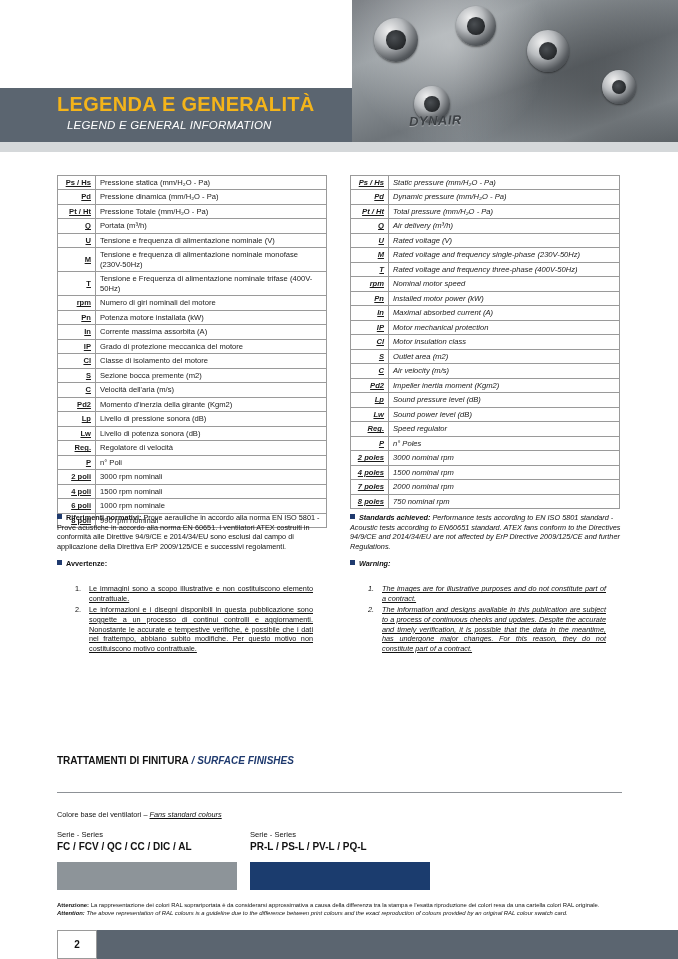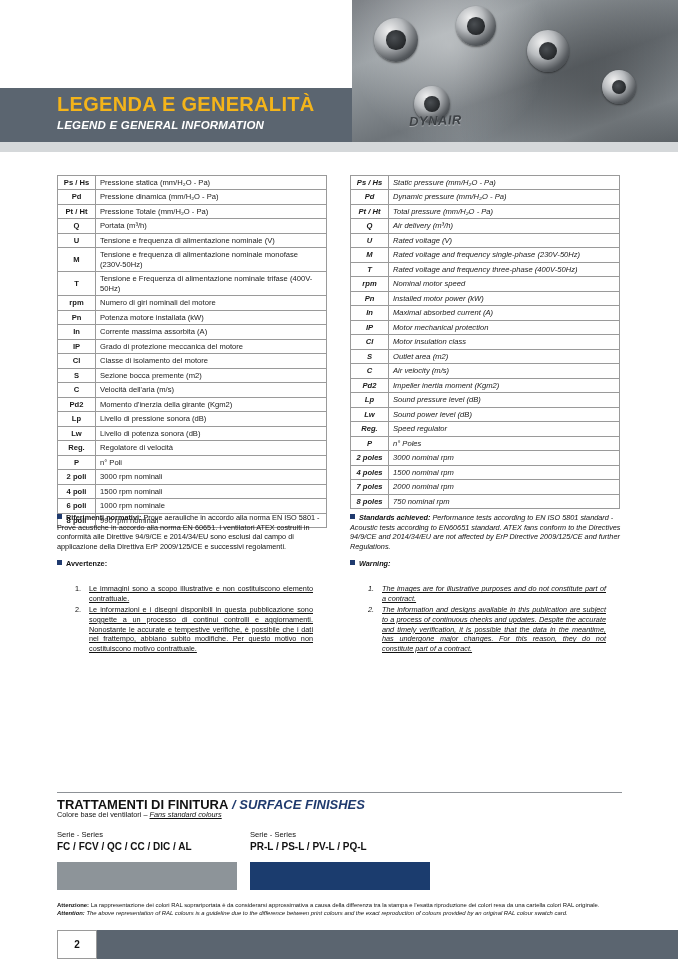--- a/index.html
+++ b/index.html
@@ -73,23 +73,23 @@
   .header-title-box .t1 {
     position: absolute;
     left: 57px; top: 5px;
     font-size: 20px;
     font-weight: bold;
     color: #f4b41a;
     letter-spacing: 0.3px;
   }
   .header-title-box .t2 {
     position: absolute;
-    left: 57px; top: 31px;
+    left: 67px; top: 31px;
     font-size: 11.5px;
-    font-weight: bold;
+    font-weight: normal;
     font-style: italic;
     color: #ffffff;
     letter-spacing: 0.2px;
   }
   .header-strip {
     position: absolute;
     left: 0; top: 142px;
     width: 678px;
     height: 10px;
     background: #d5d8da;
@@ -103,22 +103,23 @@
     color: #1a1a1a;
   }
   .legend-table td {
     border: 1px solid #9a9a9a;
     padding: 2px 4px;
     vertical-align: middle;
     line-height: 1.25;
   }
   .legend-table td.key {
     font-weight: bold;
-    text-align: center;
+    text-align: right;
     white-space: nowrap;
+    text-decoration: underline;
   }
   .legend-table.it { left: 57px; top: 175px; width: 270px; }
   .legend-table.it td.key { width: 38px; }
   .legend-table.en { left: 350px; top: 175px; width: 270px; font-style: italic; }
   .legend-table.en td.key { width: 38px; }
   .legend-table.en td.val { font-style: italic; }
 
   
   .notes {
     position: absolute;
@@ -161,22 +162,22 @@
 
   
   .fin-rule {
     position: absolute;
     left: 57px; top: 792px;
     width: 565px; height: 1px;
     background: #8d9196;
   }
   .fin-title {
     position: absolute;
-    left: 57px; top: 797px;
-    font-size: 13px;
+    left: 57px; top: 755px;
+    font-size: 10px;
     font-weight: bold;
     color: #111;
   }
   .fin-title i { color: #1f3a6e; font-style: italic; }
   .fin-sub {
     position: absolute;
     left: 57px; top: 810px;
     font-size: 7.3px;
     color: #111;
   }

